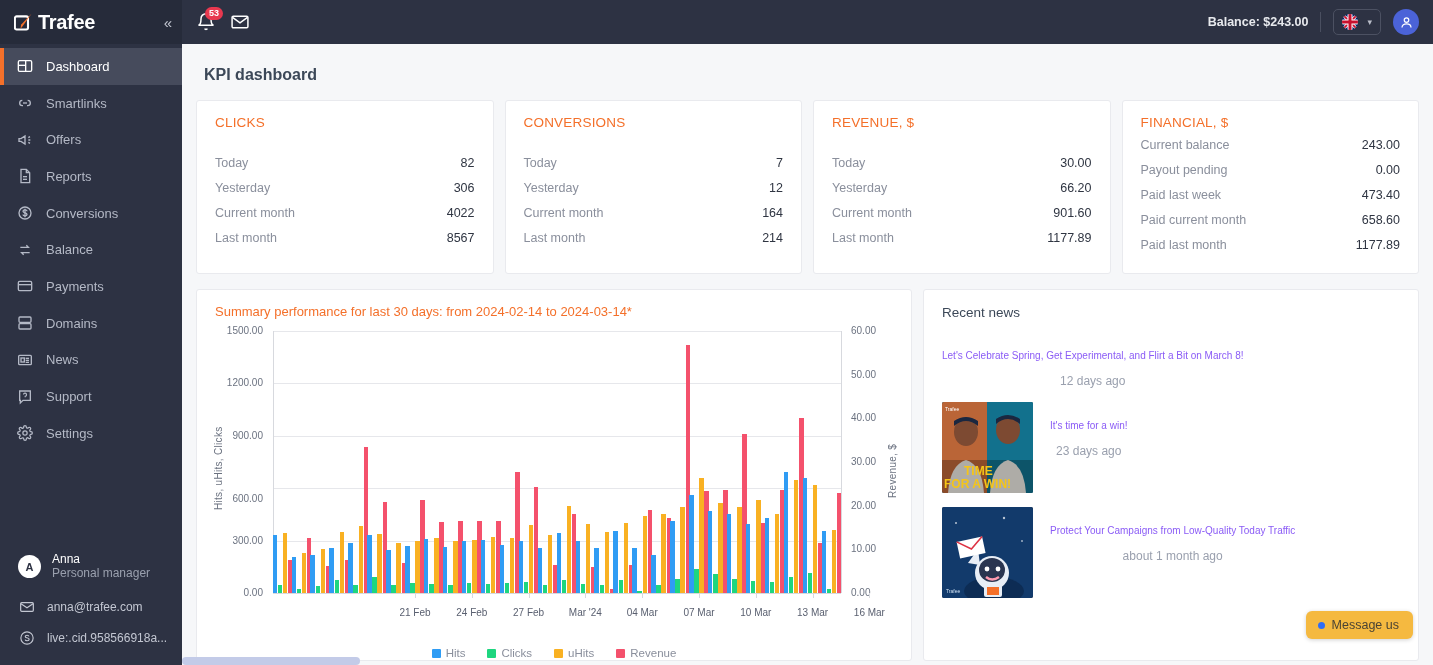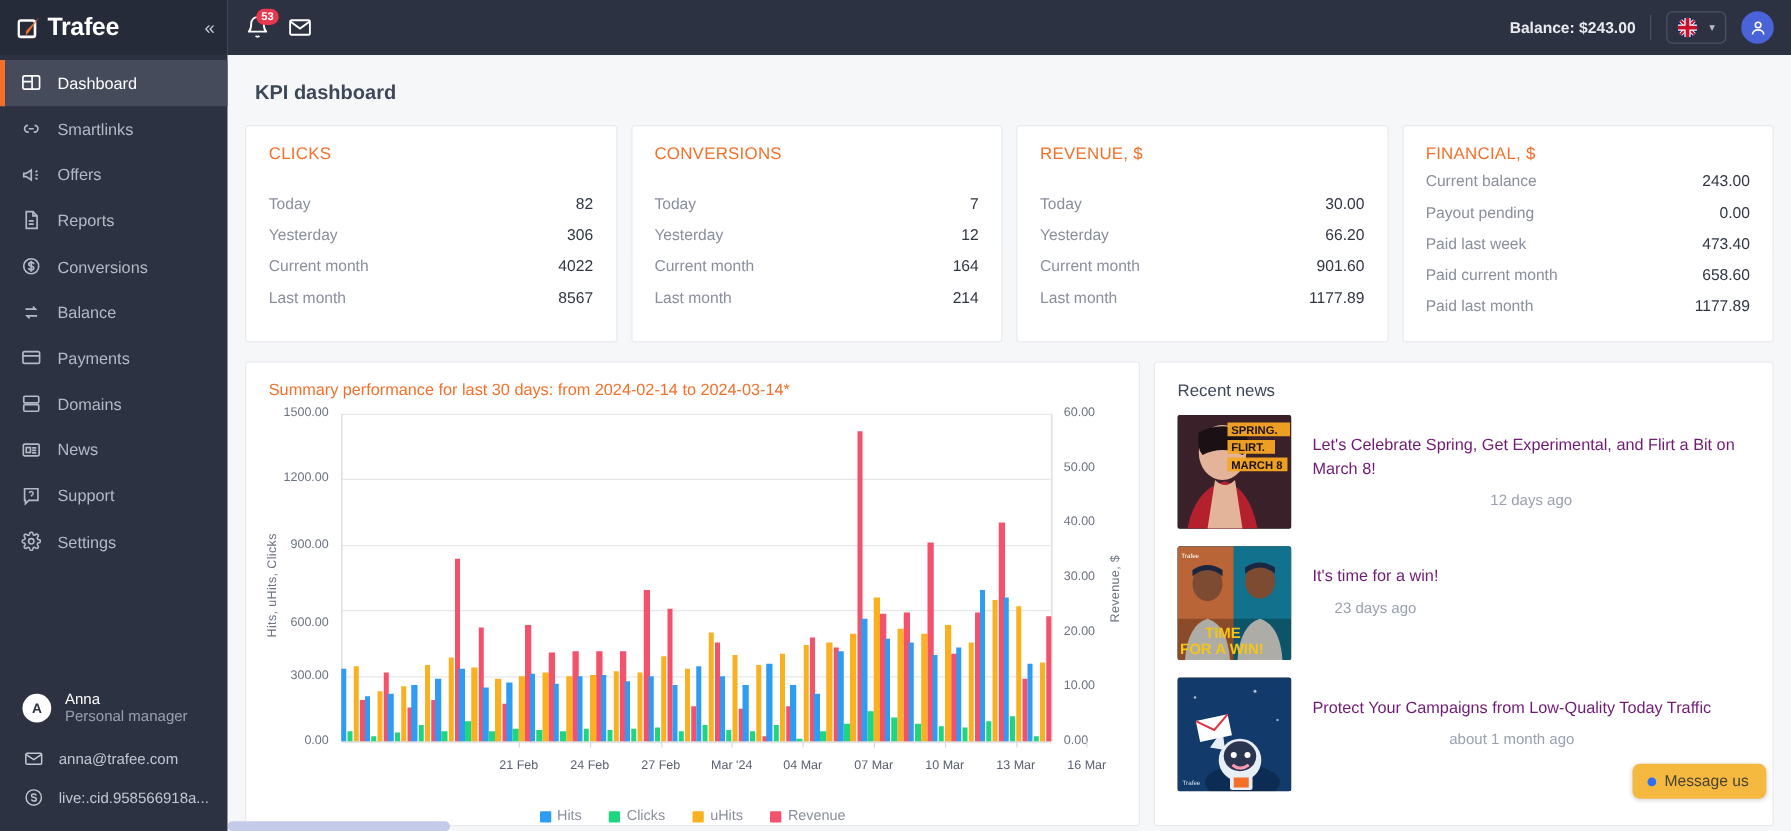--- a/index.html
+++ b/index.html
@@ -125,21 +125,21 @@
     background:#fff; border:1px solid #e9eaee; border-radius:3px;
     flex:1; height:372px; padding:15px 18px 0 18px; overflow:hidden;
   }
   .news-head { font-size:13.5px; color:#3c4858; font-weight:400; margin-bottom:12px; }
   .news-item { display:flex; gap:17px; margin-bottom:14px; align-items:flex-start; }
   .news-thumb {
     width:91px; height:91px; flex:0 0 91px; border-radius:2px; overflow:hidden;
     position:relative; background:#333;
   }
   .news-body { padding-top:14px; }
-  .news-title { font-size:13px; color:#701a75; line-height:19px; }
+  .news-title { font-size:10px; color:#8b5cf6; line-height:19px; }
   .news-time { font-size:12px; color:#9aa0ae; margin-top:9px;text-align:center; }
 
   .msg-btn {
     position:absolute; right:20px; bottom:26px; background:#f5b940; color:#4a4334;
     border-radius:6px; padding:7px 14px 7px 12px; font-size:12.5px;
     display:flex; align-items:center; gap:7px; cursor:pointer; z-index:20;
     box-shadow:0 1px 4px rgba(0,0,0,.18);
   }
   .msg-dot { width:7px; height:7px; border-radius:50%; background:#2f6df6; }
 
@@ -651,35 +651,20 @@
               <span class="legend-sw" style="background:#f4516c"></span>
               <span>Revenue</span>
             </div>
           </div>
         </section>
 
         <section class="news-card">
           <div class="news-head">Recent news</div>
 
           <article class="news-item">
-            <div class="news-thumb">
-              <svg width="91" height="91" viewBox="0 0 91 91">
-                <rect width="91" height="91" fill="#3a2028"></rect>
-                <ellipse cx="36" cy="30" rx="19" ry="22" fill="#e3b39a"></ellipse>
-                <path d="M17 14q19-10 38 0 4 14-3 18-16-8-32 0-5-6-3-18z" fill="#1b1014"></path>
-                <path d="M8 91q6-32 30-38 20 6 26 38z" fill="#b5202f"></path>
-                <path d="M30 52q8 8 16 0l6 39H24z" fill="#e3b39a"></path>
-                <rect x="40" y="6" width="50" height="11" fill="#f5a623" opacity="0.95"></rect>
-                <rect x="40" y="20" width="38" height="11" fill="#f5a623" opacity="0.95"></rect>
-                <rect x="40" y="34" width="48" height="11" fill="#f5a623" opacity="0.95"></rect>
-                <text x="43" y="15" font-family="Liberation Sans" font-size="9" font-weight="bold" fill="#1b1014">SPRING.</text>
-                <text x="43" y="29" font-family="Liberation Sans" font-size="9" font-weight="bold" fill="#1b1014">FLIRT.</text>
-                <text x="43" y="43" font-family="Liberation Sans" font-size="9" font-weight="bold" fill="#1b1014">MARCH 8</text>
-              </svg>
-            </div>
             <div class="news-body">
               <div class="news-title">Let's Celebrate Spring, Get Experimental, and Flirt a Bit on March 8!</div>
               <div class="news-time">12 days ago</div>
             </div>
           </article>
 
           <article class="news-item">
             <div class="news-thumb">
               <svg width="91" height="91" viewBox="0 0 91 91">
                 <rect width="91" height="91" fill="#0f6a82"></rect>

